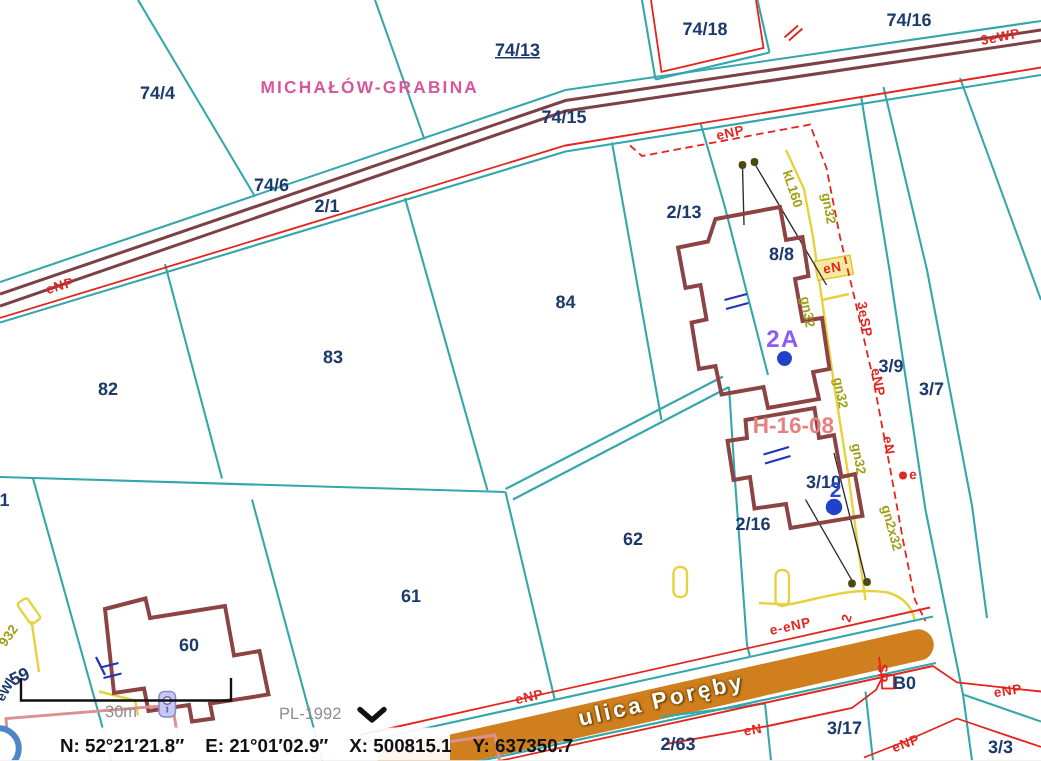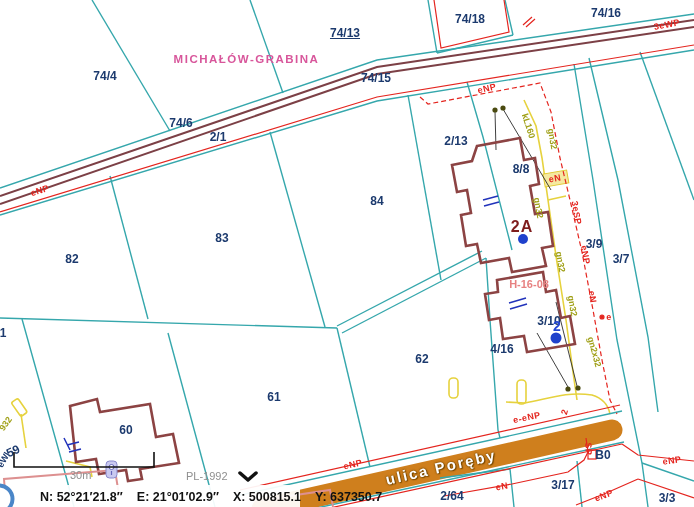--- a/index.html
+++ b/index.html
@@ -5,23 +5,23 @@
   html,body{margin:0;padding:0;background:#e8e8e8;font-family:"Liberation Sans",sans-serif;}
   #stage{position:relative;width:694px;height:507px;background:#ffffff;overflow:hidden;}
   #mapsvg{position:absolute;left:0;top:0;z-index:1;}
   #labels{position:absolute;left:0;top:0;width:694px;height:507px;z-index:2;pointer-events:none;}
   .lb{position:absolute;transform:translate(-50%,-50%);white-space:nowrap;line-height:1;}
   .parcel{color:#1c3a6e;font-weight:bold;font-size:12px;}
   .place{color:#d8569b;font-weight:bold;font-size:11.5px;letter-spacing:1.5px;padding-left:17px;}
   .red{color:#e4251f;font-weight:bold;font-size:9px;letter-spacing:.5px;}
   .olive{color:#a0a018;font-weight:bold;font-size:9px;}
   .navysm{color:#1c3a6e;font-weight:bold;font-size:9px;}
-  .c2a{color:#7f1d1d;font-weight:bold;font-size:16px;letter-spacing:1px;}
+  .c2a{color:#8b5cf6;font-weight:bold;font-size:16px;letter-spacing:1px;}
   .cblue2{color:#2447d4;font-weight:bold;font-size:14px;}
-  .pink{color:#e78181;font-weight:bold;font-size:11px;}
+  .pink{color:#e78181;font-weight:bold;font-size:15px;}
   .street{color:#ffffff;font-weight:bold;font-size:15px;letter-spacing:2px;
           text-shadow:0 0 2px #7a4a00,0 0 2px #7a4a00,1px 1px 1px #7a4a00;}
   #statusstrip{position:absolute;left:0;top:485px;width:300px;height:22px;background:rgba(255,255,255,.93);z-index:3;}
   #statusbar{position:absolute;left:40px;top:490px;z-index:4;font-size:12.5px;font-weight:bold;color:#111;white-space:nowrap;}
   #statusbar span{margin-right:14px;}
   #scalelabel{position:absolute;left:70px;top:469px;z-index:4;font-size:11px;color:#8f8f8f;}
   #crslabel{position:absolute;left:186px;top:470px;z-index:4;font-size:11px;color:#8f8f8f;}
   #topsvg{position:absolute;left:0;top:0;z-index:5;pointer-events:none;}
 </style>
 </head>
@@ -133,40 +133,40 @@
 
     <g fill="#4a4a10">
       <circle cx="495" cy="110" r="2.6"></circle>
       <circle cx="503" cy="108" r="2.6"></circle>
       <circle cx="568" cy="389" r="2.6"></circle>
       <circle cx="578" cy="388" r="2.6"></circle>
     </g>
   </svg>
 
   <div id="labels">
-      <div class="lb parcel" style="left: 105px; top: 76px; transform: translate(-50%, -50%); text-align: center;">74/4</div>
+      <div class="lb parcel" style="left: 105px; top: 62px; transform: translate(-50%, -50%); text-align: center;">74/4</div>
       <div class="lb parcel" style="left: 345px; top: 33px; transform: translate(-50%, -50%); text-decoration: underline;">74/13</div>
       <div class="lb parcel" style="left: 470px; top: 19px; transform: translate(-50%, -50%);">74/18</div>
       <div class="lb parcel" style="left: 606px; top: 13px; transform: translate(-50%, -50%);">74/16</div>
       <div class="lb parcel" style="left: 376px; top: 78px; transform: translate(-50%, -50%);">74/15</div>
       <div class="lb parcel" style="left: 181px; top: 123px; transform: translate(-50%, -50%);">74/6</div>
       <div class="lb parcel" style="left: 218px; top: 137px; transform: translate(-50%, -50%);">2/1</div>
       <div class="lb parcel" style="left: 456px; top: 141px; transform: translate(-50%, -50%);">2/13</div>
       <div class="lb parcel" style="left: 521px; top: 169px; transform: translate(-50%, -50%);">8/8</div>
       <div class="lb parcel" style="left: 594px; top: 244px; transform: translate(-50%, -50%);">3/9</div>
       <div class="lb parcel" style="left: 621px; top: 259px; transform: translate(-50%, -50%);">3/7</div>
       <div class="lb parcel" style="left: 549px; top: 321px; transform: translate(-50%, -50%);">3/10</div>
-      <div class="lb parcel" style="left: 502px; top: 349px; transform: translate(-50%, -50%);">4/16</div>
+      <div class="lb parcel" style="left: 502px; top: 349px; transform: translate(-50%, -50%);">2/16</div>
       <div class="lb parcel" style="left: 72px; top: 259px; transform: translate(-50%, -50%);">82</div>
       <div class="lb parcel" style="left: 222px; top: 238px; transform: translate(-50%, -50%);">83</div>
       <div class="lb parcel" style="left: 377px; top: 201px; transform: translate(-50%, -50%);">84</div>
       <div class="lb parcel" style="left: 422px; top: 359px; transform: translate(-50%, -50%);">62</div>
       <div class="lb parcel" style="left: 274px; top: 397px; transform: translate(-50%, -50%);">61</div>
       <div class="lb parcel" style="left: 126px; top: 430px; transform: translate(-50%, -50%);">60</div>
-      <div class="lb parcel" style="left: 452px; top: 496px; transform: translate(-50%, -50%);">2/64</div>
+      <div class="lb parcel" style="left: 452px; top: 496px; transform: translate(-50%, -50%);">2/63</div>
       <div class="lb parcel" style="left: 563px; top: 485px; transform: translate(-50%, -50%);">3/17</div>
       <div class="lb parcel" style="left: 667px; top: 498px; transform: translate(-50%, -50%);">3/3</div>
       <div class="lb parcel" style="left: 603px; top: 455px; transform: translate(-50%, -50%);">B0</div>
       <div class="lb parcel" style="left: 13px; top: 451px; transform: translate(-50%, -50%) rotate(-25deg);">59</div>
       <div class="lb parcel" style="left: 3px; top: 333px; transform: translate(-50%, -50%);">1</div>
       <div class="lb place" style="left: 238px; top: 60px; transform: translate(-50%, -50%);">MICHAŁÓW-GRABINA</div>
       <div class="lb c2a" style="left: 522px; top: 227px; transform: translate(-50%, -50%);">2A</div>
       <div class="lb cblue2" style="left: 557px; top: 326px; transform: translate(-50%, -50%);">2</div>
       <div class="lb pink" style="left: 529px; top: 284px; transform: translate(-50%, -50%);">H-16-08</div>
       <div class="lb street" style="left: 441px; top: 467px; transform: translate(-50%, -50%) rotate(-12.8deg);">ulica Poręby</div>

